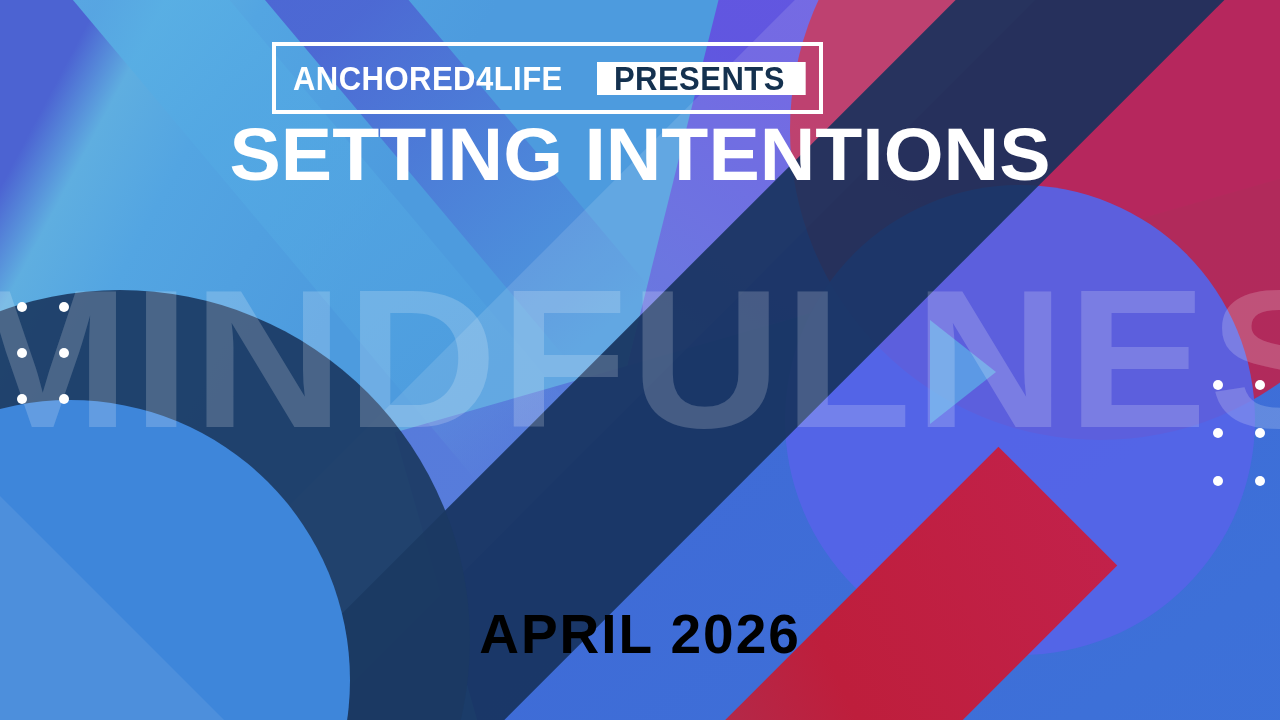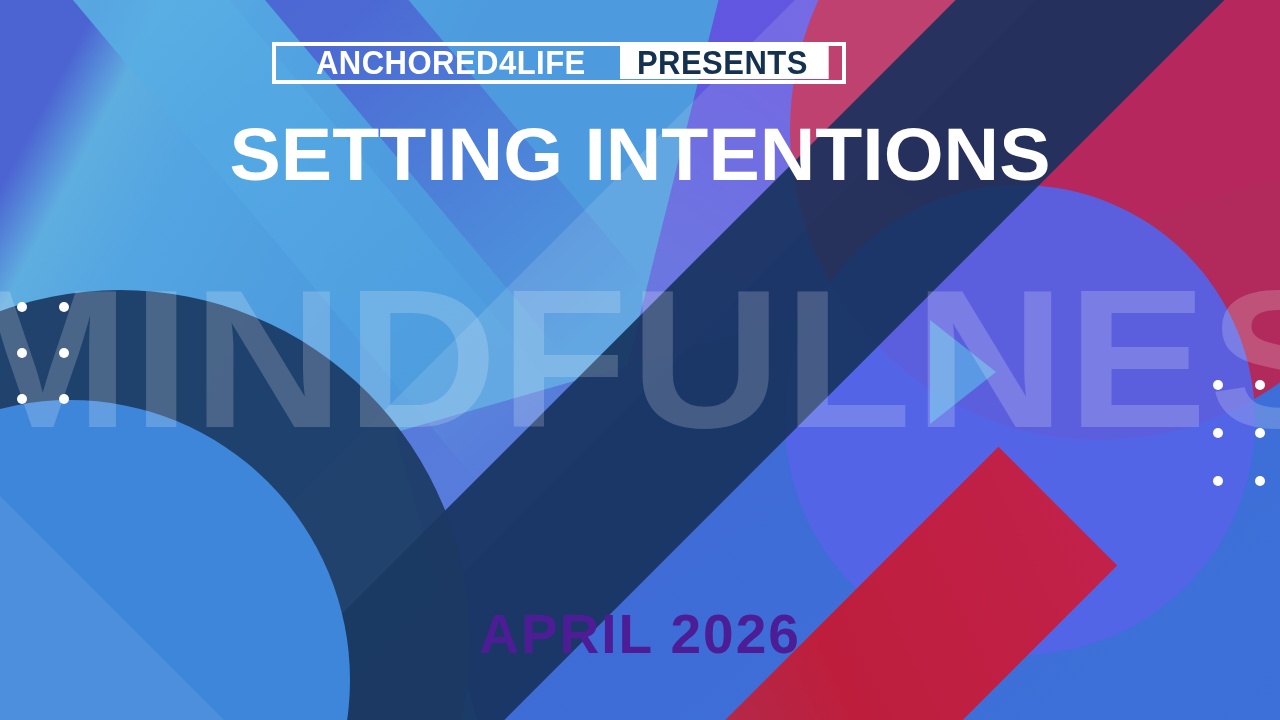--- a/index.html
+++ b/index.html
@@ -182,26 +182,25 @@
   #content {
     position: absolute;
     inset: 0;
   }
 
   
   #header-strip {
     position: absolute;
     left: 272px;
     top: 42px;
-    height: 42px;
+    height: 72px;
     display: flex;
-    align-items: flex-start;
+    align-items: center;
     border: 4px solid #FFFFFF;
     box-sizing: border-box;
-    padding-left: 23px;
   }
   #brand-chip {
     display: flex;
     align-items: center;
     padding: 0 16px 0 18px;
     color: #FFFFFF;
     font-size: 33px;
     font-weight: 700;
     letter-spacing: .5px;
     line-height: 1;
@@ -236,21 +235,21 @@
     white-space: nowrap;
     transform: scaleX(1.04);
   }
 
   
   #event-date {
     position: absolute;
     left: 0; right: 0;
     top: 607px;
     text-align: center;
-    color: #4c1d95;
+    color: #000000;
     font-size: 55px;
     font-weight: 700;
     letter-spacing: 2px;
     line-height: 1;
     white-space: nowrap;
   }
 </style>
 </head>
 <body>
 

